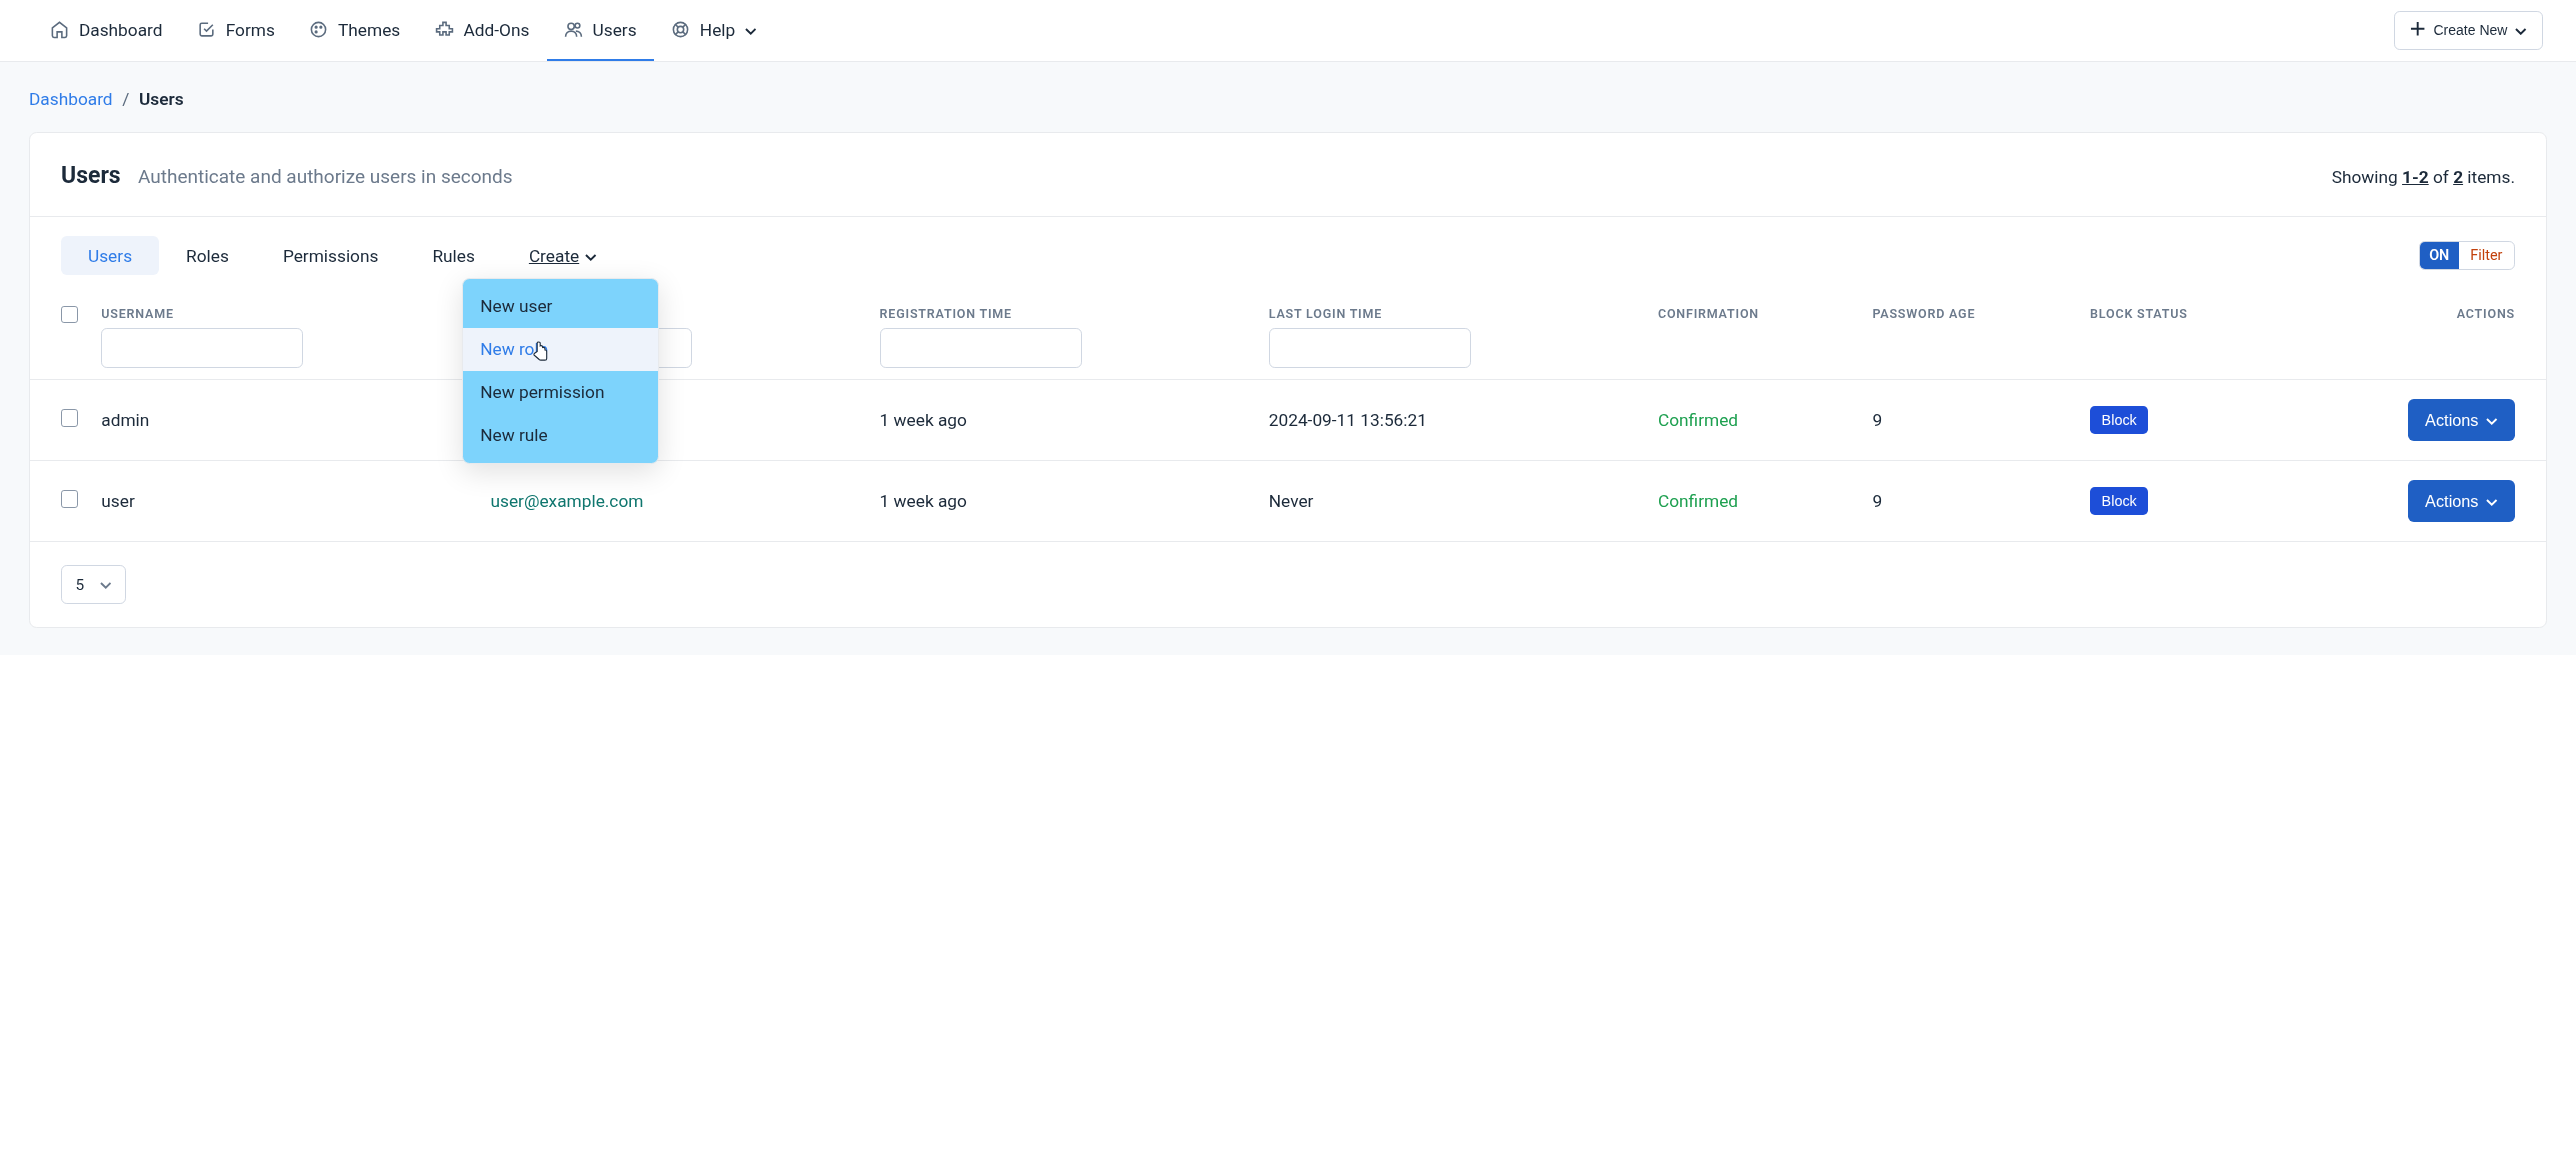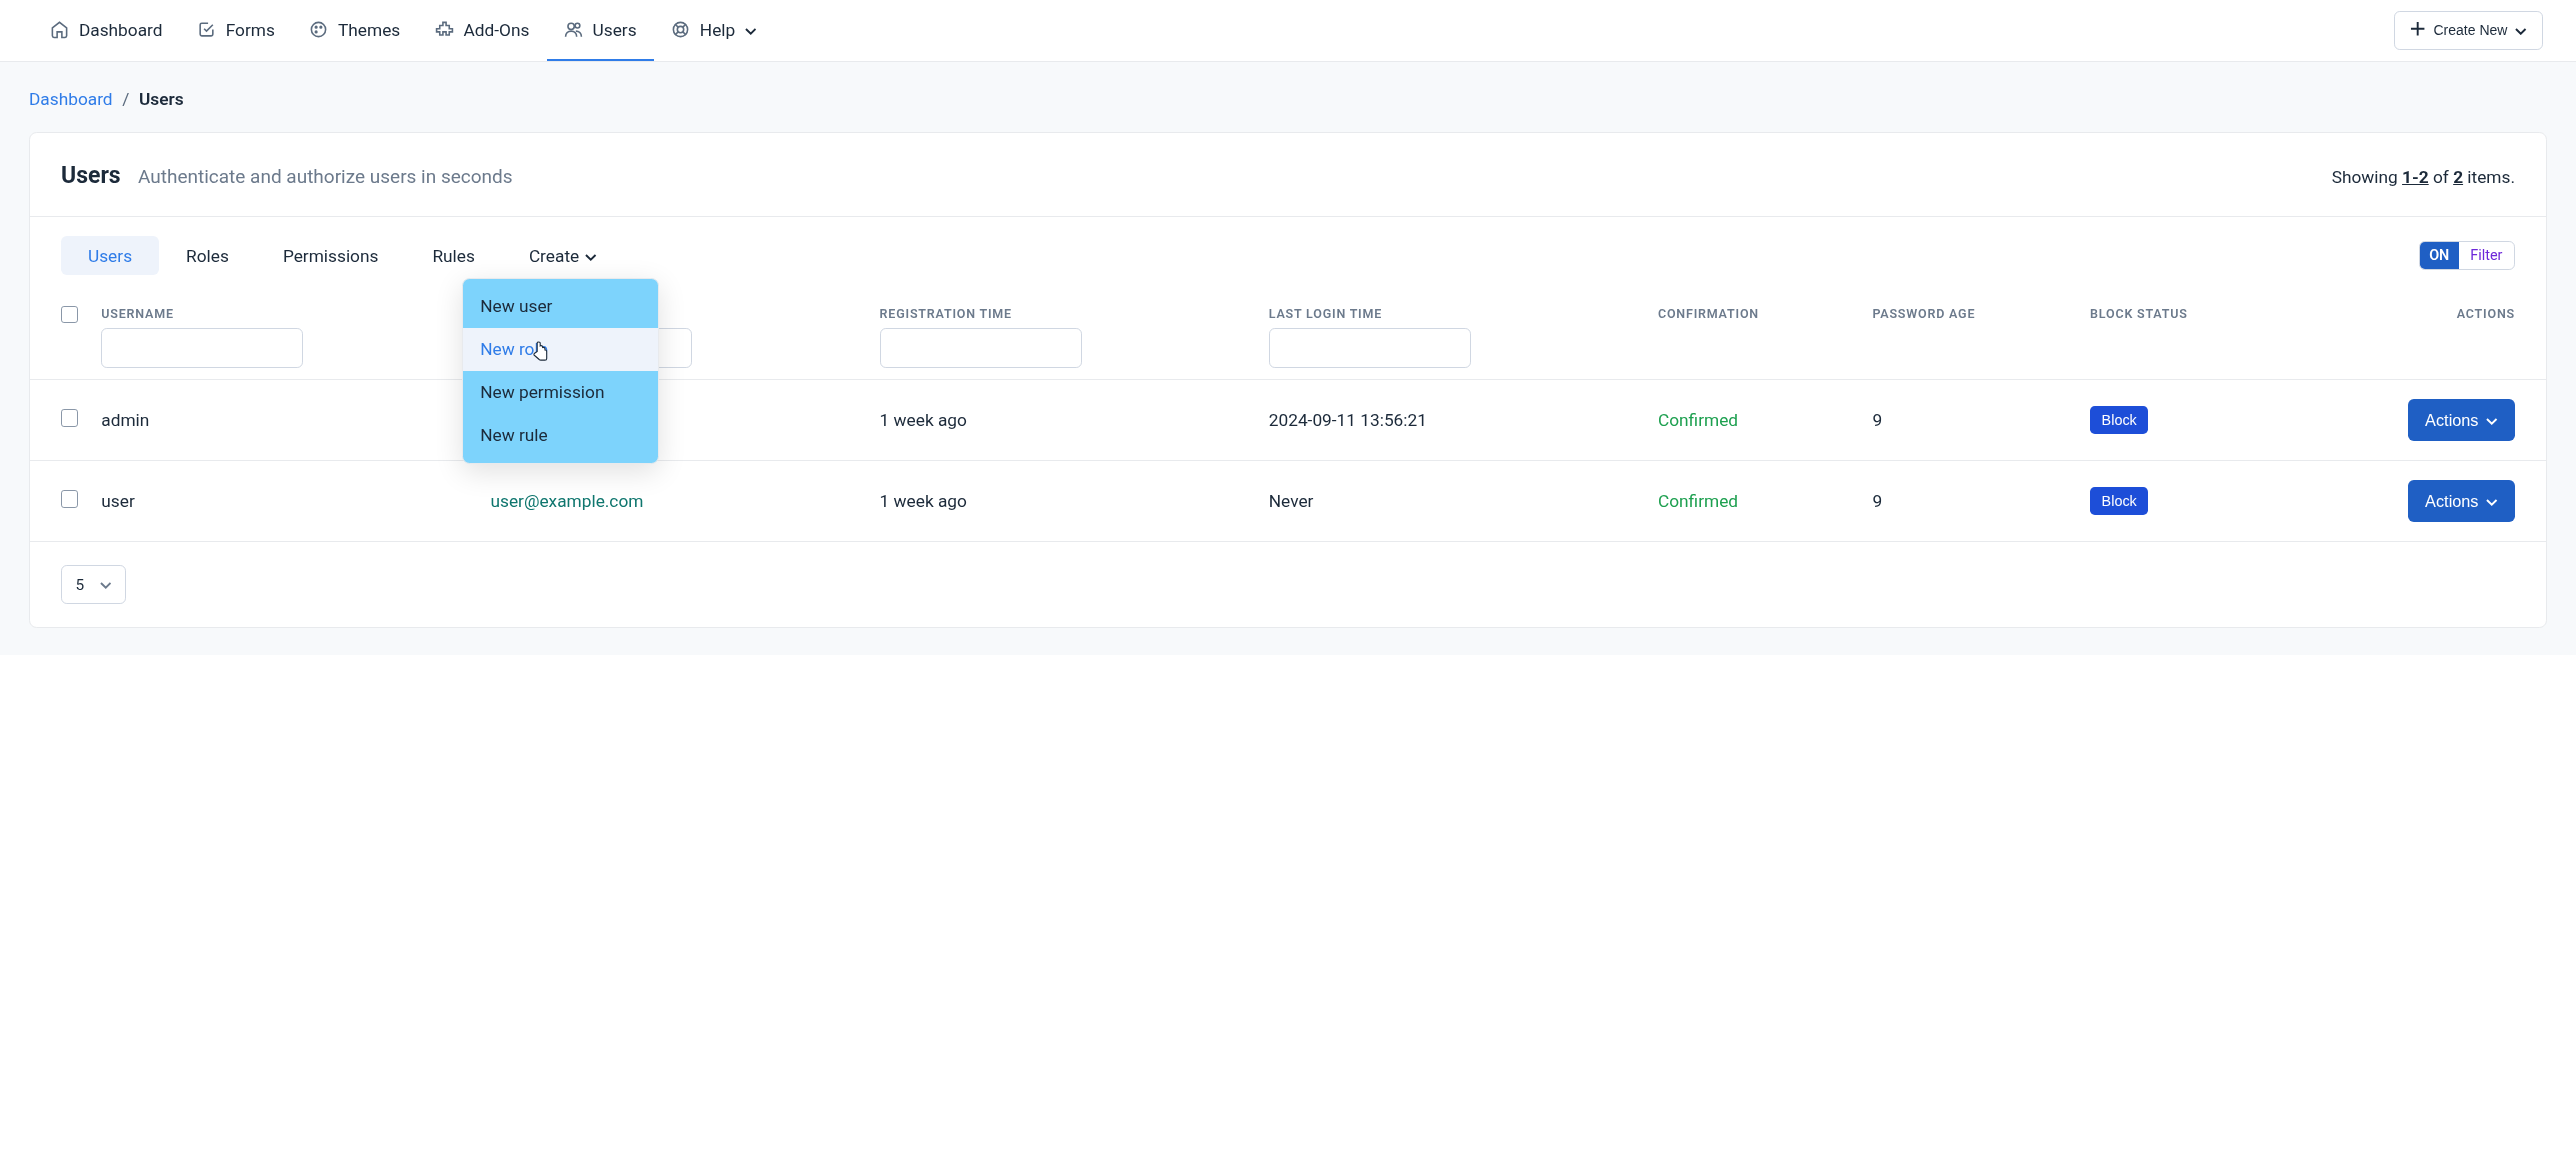--- a/index.html
+++ b/index.html
@@ -142,21 +142,21 @@
 .filter-on {
   background: #1f5fc4;
   color: #fff;
   padding: 4.8px 9.6px;
   font-size: 14.4px;
   font-weight: 600;
 }
 .filter-label {
   padding: 4.8px 11.5px;
   font-size: 14.4px;
-  color: #6d28d9;
+  color: #c2410c;
 }
 .table {
   width: 100%;
   border-collapse: collapse;
 }
 .table th {
   text-align: left;
   font-size: 12.5px;
   font-weight: 600;
   color: #6c7a8c;
@@ -372,21 +372,21 @@
         </div>
       <div class="tab-item">
           <span>Roles</span>
         </div>
       <div class="tab-item">
           <span>Permissions</span>
         </div>
       <div class="tab-item">
           <span>Rules</span>
         </div>
-      <div class="tab-item" style="position:relative;" id="create-anchor">
+      <div class="tab-item" style="position:relative;text-decoration:underline;" id="create-anchor">
         <span>Create</span>
         <span>
           <svg class="chev" viewBox="0 0 12 8">
               <path d="M1 1l5 5 5-5" fill="none" stroke="#1c2a3a" stroke-width="2"></path>
             </svg>
         </span>
 
         <div class="dropdown" style="left:-40px; top:42px;">
           <div class="dropdown-item"><span>New user</span></div>
           <div class="dropdown-item hover" style="position:relative;">

